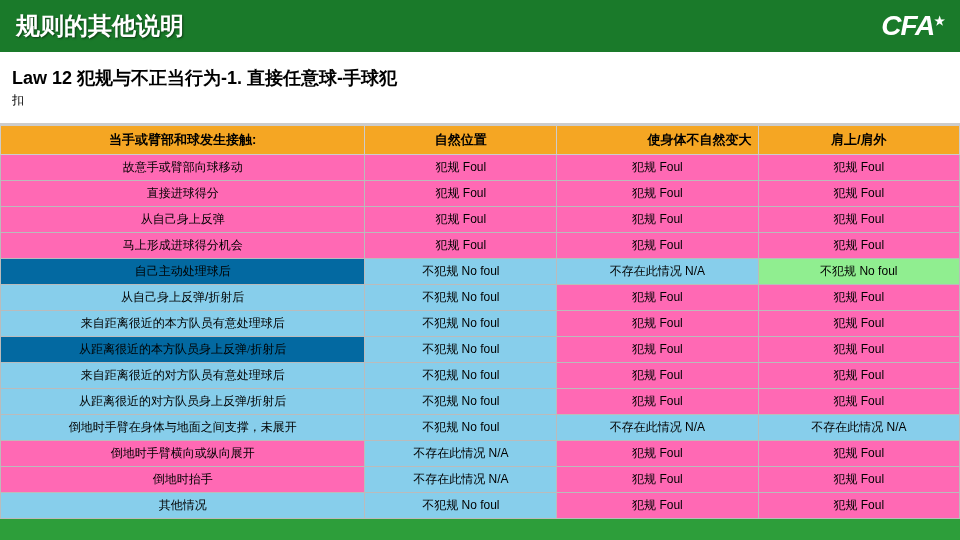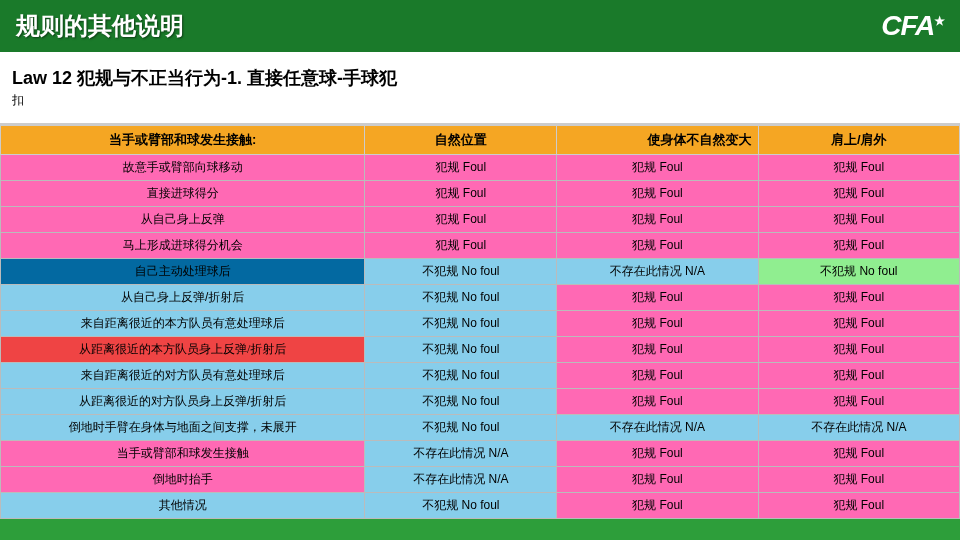--- a/index.html
+++ b/index.html
@@ -168,21 +168,21 @@
             <td style="background-color: rgb(255, 105, 180);">犯规 Foul</td>
             <td style="background-color: rgb(255, 105, 180);">犯规 Foul</td>
           </tr>
           <tr>
             <td style="background-color: rgb(135, 206, 235);">来自距离很近的本方队员有意处理球后</td>
             <td style="background-color: rgb(135, 206, 235);">不犯规 No foul</td>
             <td style="background-color: rgb(255, 105, 180);">犯规 Foul</td>
             <td style="background-color: rgb(255, 105, 180);">犯规 Foul</td>
           </tr>
           <tr>
-            <td style="background-color: #ef4444; font-family: Liberation Serif, serif;">从距离很近的本方队员身上反弹/折射后</td>
+            <td style="background-color: #0369a1; font-family: Liberation Serif, serif;">从距离很近的本方队员身上反弹/折射后</td>
             <td style="background-color: rgb(135, 206, 235);">不犯规 No foul</td>
             <td style="background-color: rgb(255, 105, 180);">犯规 Foul</td>
             <td style="background-color: rgb(255, 105, 180);">犯规 Foul</td>
           </tr>
           <tr>
             <td style="background-color: rgb(135, 206, 235);">来自距离很近的对方队员有意处理球后</td>
             <td style="background-color: rgb(135, 206, 235);">不犯规 No foul</td>
             <td style="background-color: rgb(255, 105, 180);">犯规 Foul</td>
             <td style="background-color: rgb(255, 105, 180);">犯规 Foul</td>
           </tr>
@@ -192,21 +192,21 @@
             <td style="background-color: rgb(255, 105, 180);">犯规 Foul</td>
             <td style="background-color: rgb(255, 105, 180);">犯规 Foul</td>
           </tr>
           <tr>
             <td style="background-color: rgb(135, 206, 235); margin-left: 25px;">倒地时手臂在身体与地面之间支撑，未展开</td>
             <td style="background-color: rgb(135, 206, 235);">不犯规 No foul</td>
             <td style="background-color: rgb(135, 206, 235);">不存在此情况 N/A</td>
             <td style="background-color: rgb(135, 206, 235);">不存在此情况 N/A</td>
           </tr>
           <tr>
-            <td style="background-color: rgb(255, 105, 180);">当手或臂部和球发生接触</td>
+            <td style="background-color: rgb(255, 105, 180);">倒地时手臂横向或纵向展开</td>
             <td style="background-color: rgb(135, 206, 235);">不存在此情况 N/A</td>
             <td style="background-color: rgb(255, 105, 180);">犯规 Foul</td>
             <td style="background-color: rgb(255, 105, 180);">犯规 Foul</td>
           </tr>
           <tr>
             <td style="background-color: rgb(255, 105, 180);">倒地时抬手</td>
             <td style="background-color: rgb(135, 206, 235);">不存在此情况 N/A</td>
             <td style="background-color: rgb(255, 105, 180);">犯规 Foul</td>
             <td style="background-color: rgb(255, 105, 180);">犯规 Foul</td>
           </tr>

